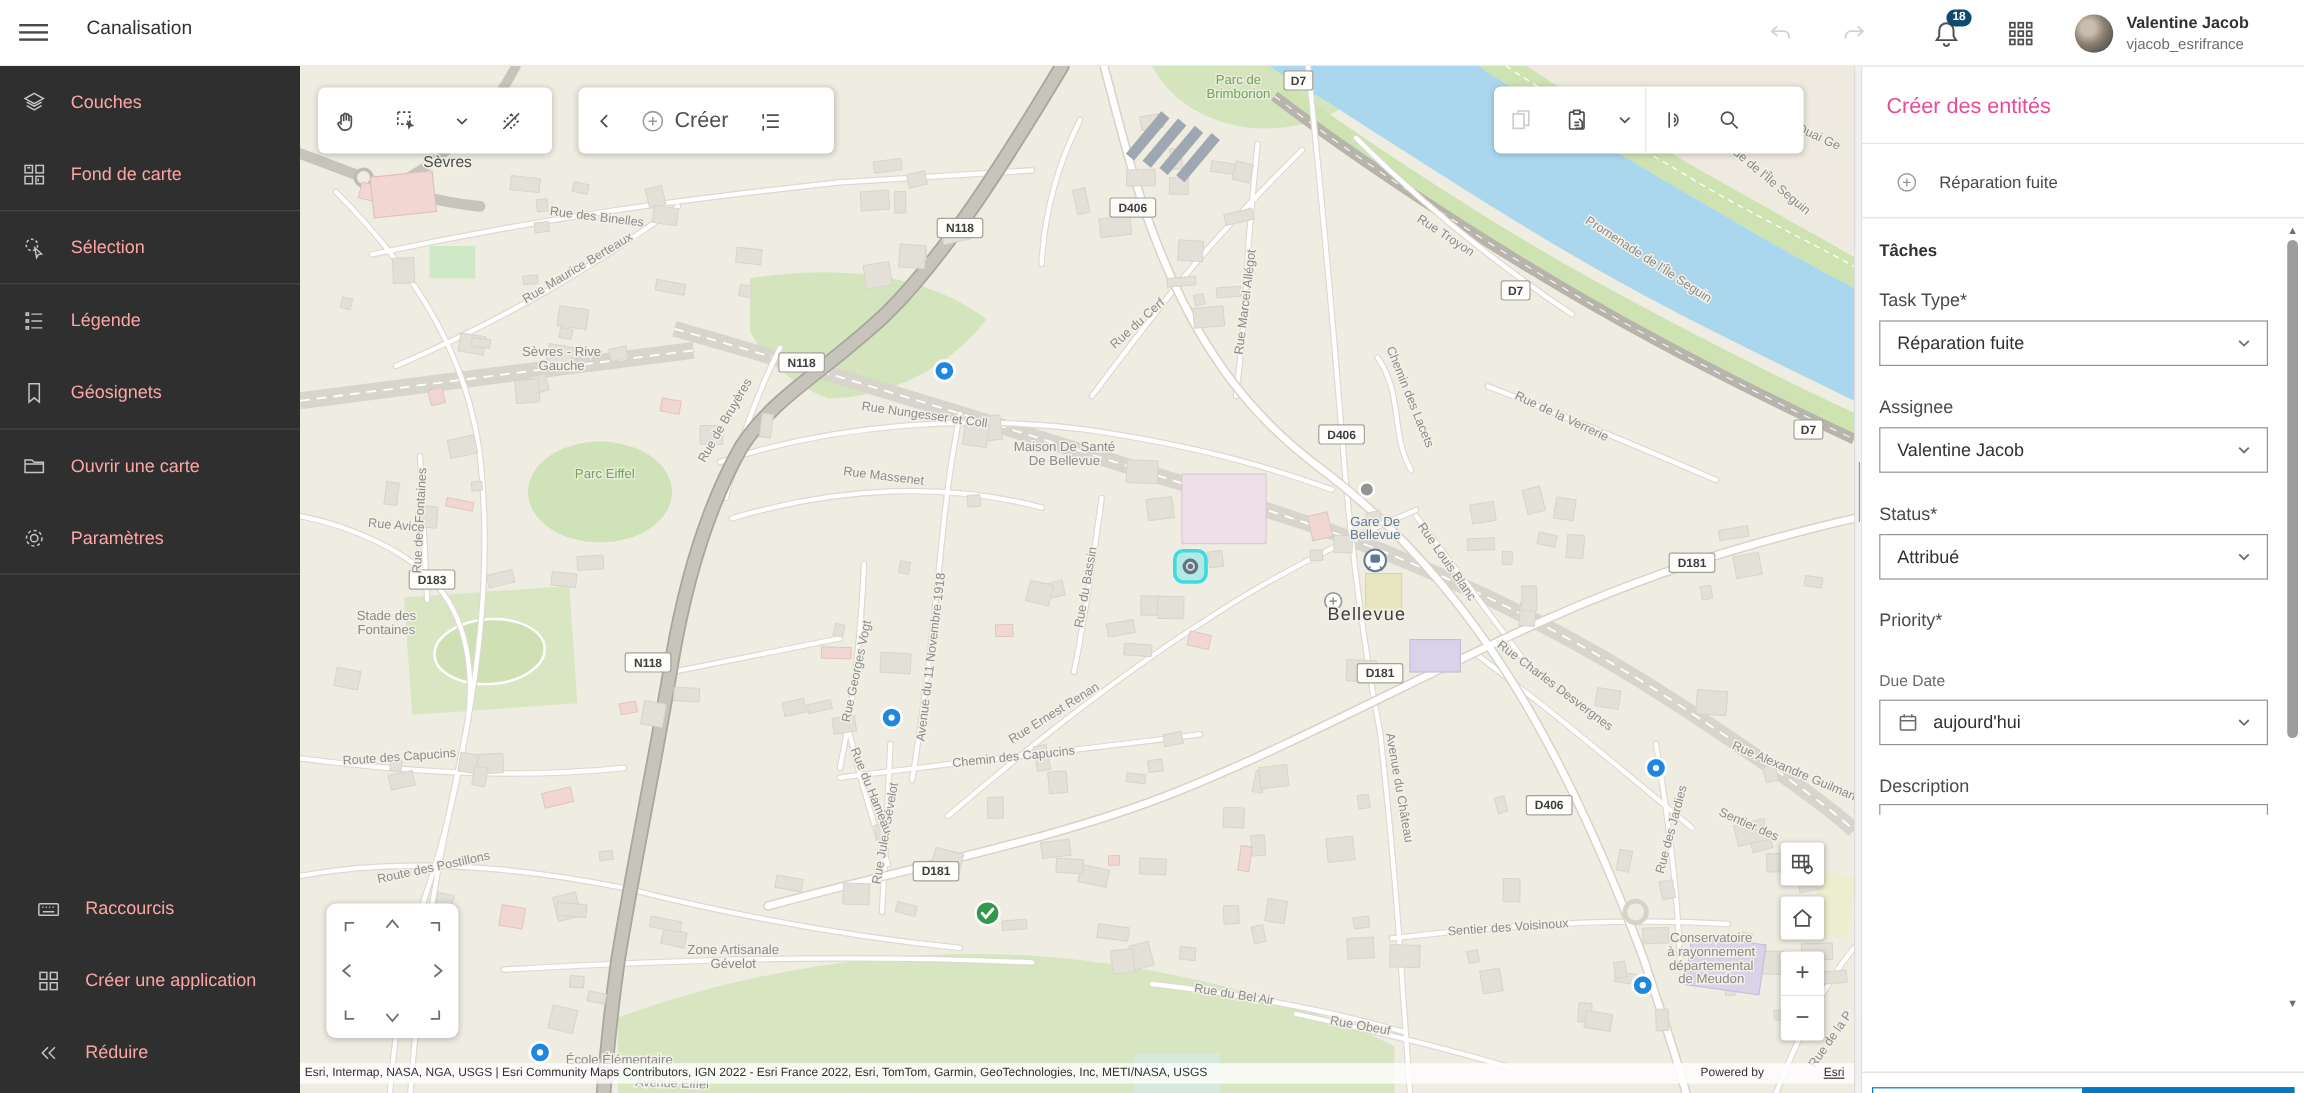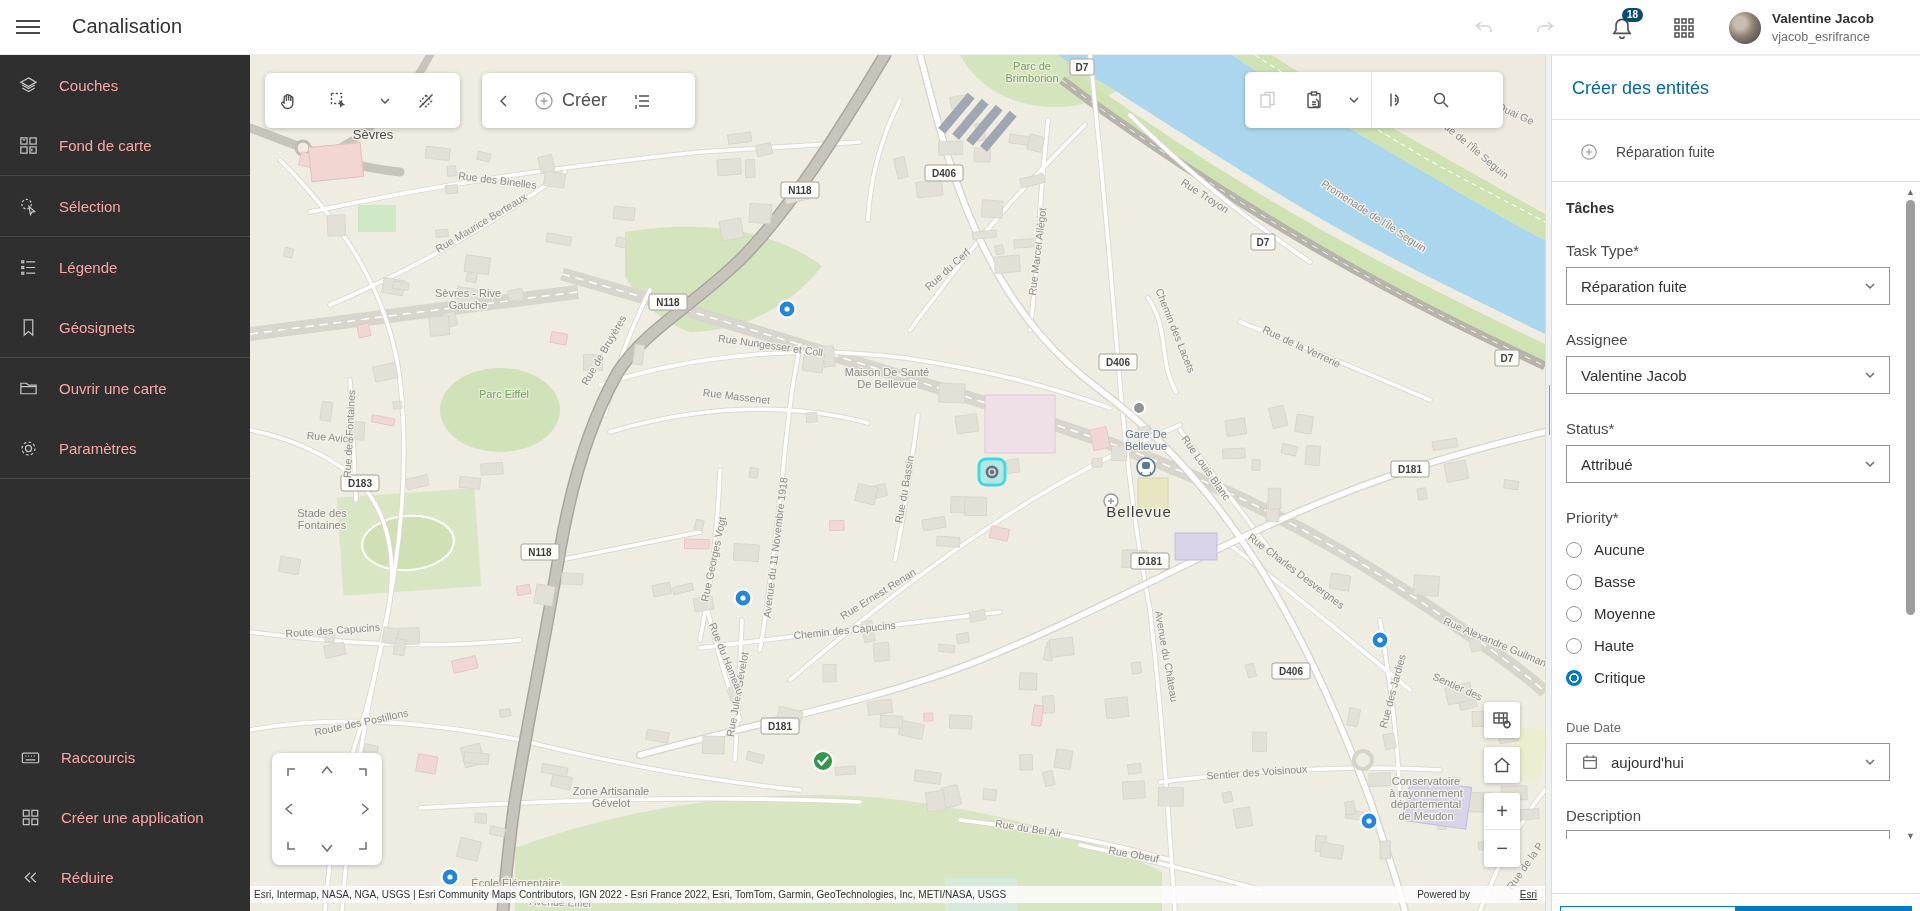--- a/index.html
+++ b/index.html
@@ -1,35 +1,35 @@
 <!DOCTYPE html>
 <html><head>
 <meta charset="utf-8">
 <style>
   * { margin:0; padding:0; box-sizing:border-box; }
   html,body { width:1920px; height:911px; overflow:hidden; font-family:"Liberation Sans",sans-serif; background:#fff; }
   
   #topbar { position:absolute; left:0; top:0; width:1920px; height:55px; background:#fff; border-bottom:1px solid #ececec; z-index:30; }
   #hamburger { position:absolute; left:16px; top:16px; width:24px; height:22px; cursor:pointer; }
   #hamburger span { display:block; height:2px; background:#4a4a4a; margin:4px 0; }
-  #app-title { position:absolute; left:72px; top:15px; font-size:20px; color:#323232; }
+  #app-title { position:absolute; left:72px; top:15px; font-size:16px; color:#323232; }
   .tb-icon { position:absolute; top:14px; width:28px; height:28px; display:flex; align-items:center; justify-content:center; cursor:pointer; }
   .tb-icon svg { stroke:#4f4f4f; fill:none; stroke-width:1.5; }
   .tb-icon.disabled svg { stroke:#d2d2d2; }
   #badge { position:absolute; left:14px; top:-6px; background:#0c4a6e; color:#fff; font-size:10px; line-height:14px; border-radius:8px; padding:0 5px; font-weight:bold; }
   #avatar { position:absolute; left:1729px; top:12px; width:32px; height:32px; border-radius:50%;
      background:radial-gradient(circle at 35% 35%, #c9bdb0 0 20%, #8d8274 45%, #5d5a55 75%, #3f3e3c 100%); cursor:pointer; }
   #user-name { position:absolute; left:1772px; top:11px; font-size:13.5px; font-weight:bold; color:#323232; }
   #user-handle { position:absolute; left:1772px; top:30px; font-size:12.5px; color:#6e6e6e; }
   
   #sidebar { position:absolute; left:0; top:55px; width:250px; height:856px; background:#2f2f2f; z-index:20; }
   .sb-item { height:60px; display:flex; align-items:center; padding-left:18px; cursor:pointer; color:#fca5a5; font-size:15px; }
   .sb-item svg { width:21px; height:21px; stroke:#c4c4c4; fill:none; stroke-width:1.3; margin-right:20px; flex:none; }
   .sb-div { height:1px; background:#474747; }
-  #sb-footer { position:absolute; left:2px; bottom:4px; width:260px; }
+  #sb-footer { position:absolute; left:12px; bottom:4px; width:260px; }
   
   #map { position:absolute; left:250px; top:55px; width:1295px; height:856px; background:#efece2; overflow:hidden; cursor:crosshair; }
   #mapsvg { position:absolute; left:0; top:0; }
   svg text { font-family:"Liberation Sans",sans-serif; }
   .lbl-street { font-size:10.5px; fill:#8c8c8c; paint-order:stroke; stroke:#f3f0e7; stroke-width:2.5px; }
   .lbl-place { font-size:13px; fill:#4d4d4d; paint-order:stroke; stroke:#f3f0e7; stroke-width:3px; }
   .lbl-place-big { font-size:15px; fill:#3f3f3f; letter-spacing:1px; paint-order:stroke; stroke:#f3f0e7; stroke-width:3px; }
   .lbl-poi { font-size:11px; fill:#8a8a8a; paint-order:stroke; stroke:#f3f0e7; stroke-width:2.5px; }
   .lbl-park { font-size:11px; fill:#76a25e; paint-order:stroke; stroke:#e7ecd8; stroke-width:2.5px; }
   .lbl-transit { font-size:11px; fill:#5d7a95; paint-order:stroke; stroke:#f3f0e7; stroke-width:2.5px; }
@@ -47,21 +47,21 @@
   .zbtn { height:37px; display:flex; align-items:center; justify-content:center; font-size:20px; color:#4f4f4f; cursor:pointer; }
   #zoom-card .zbtn:first-child { border-bottom:1px solid #e4e4e4; }
   #navpad { position:absolute; left:22px; top:698px; width:110px; height:112px; background:#fff; border-radius:8px; box-shadow:0 1px 5px rgba(0,0,0,.22); z-index:10; }
   #attribution { position:absolute; left:0; bottom:8px; width:100%; height:17px; background:rgba(255,255,255,.8); display:flex; align-items:center; justify-content:space-between; padding:0 8px 0 4px; font-size:10px; color:#323232; z-index:9;gap:24px; }
   #powered u { cursor:pointer;padding-left:47px; }
   
   #gutter { position:absolute; left:1545px; top:55px; width:7px; height:856px; background:#f0f0f0; border-left:1px solid #dcdcdc; border-right:1px solid #dcdcdc; z-index:20; cursor:col-resize; }
   #gutter-handle { position:absolute; left:3px; top:330px; width:1px; height:50px; background:#9a9a9a; }
   
   #panel { position:absolute; left:1552px; top:55px; width:368px; height:856px; background:#fff; z-index:20; border-top:1px solid #ececec; }
-  #panel-title { padding:22px 0 0 20px; font-size:18px; color:#0369a1; }
+  #panel-title { padding:22px 0 0 20px; font-size:18px; color:#ec4899; }
   #panel-hr { margin-top:20px; height:1px; background:#e4e4e4; }
   #template-row { height:64px; display:flex; align-items:center; padding-left:28px; cursor:pointer; }
   #template-row svg { stroke:#9a9a9a; fill:none; stroke-width:1.3; margin-right:18px; }
   #template-label { font-size:14px; color:#4a4a4a; }
   #form-scroll { position:absolute; left:0; top:125px; width:368px; height:665px; border-top:1px solid #e2e2e2; overflow:hidden; background:#fff; }
   #form-content { padding:10px 30px 0 14px; }
   .sec-title { font-size:14px; font-weight:bold; color:#323232; margin-top:8px; }
   .f-label { font-size:15px; color:#4a4a4a; margin-top:26px; }
   .f-label-sm { font-size:13px; color:#6a6a6a; margin-top:34px; }
   .select { margin-top:8px; height:38px; border:1px solid #949494; background:#fff; display:flex; align-items:center; padding:0 12px 0 14px; font-size:15px; color:#323232; cursor:pointer; }
@@ -833,42 +833,20 @@
 
       <div class="f-label">Status*</div>
       <div class="select">
         <span class="val">Attribué</span>
         <svg width="14" height="14" viewBox="0 0 14 14">
             <path d="M3 5 l4 4 4-4"></path>
           </svg>
       </div>
 
       <div class="f-label">Priority*</div>
-      <div id="priority-group">
-          <div class="radio-row">
-            <span class="radio"></span>
-            <span class="radio-label">Aucune</span>
-          </div>
-          <div class="radio-row">
-            <span class="radio"></span>
-            <span class="radio-label">Basse</span>
-          </div>
-          <div class="radio-row">
-            <span class="radio"></span>
-            <span class="radio-label">Moyenne</span>
-          </div>
-          <div class="radio-row">
-            <span class="radio"></span>
-            <span class="radio-label">Haute</span>
-          </div>
-          <div class="radio-row">
-            <span class="radio checked"></span>
-            <span class="radio-label">Critique</span>
-          </div>
-        </div>
 
       <div class="f-label-sm">Due Date</div>
       <div class="select">
         <svg class="cal" width="18" height="18" viewBox="0 0 20 20">
             <rect x="3" y="4.5" width="14" height="12.5" rx="1"></rect>
             <path d="M3 8.5 h14 M6.5 2.5 v3 M13.5 2.5 v3"></path>
           </svg>
         <span class="val">aujourd'hui</span>
         <svg width="14" height="14" viewBox="0 0 14 14">
             <path d="M3 5 l4 4 4-4"></path>

